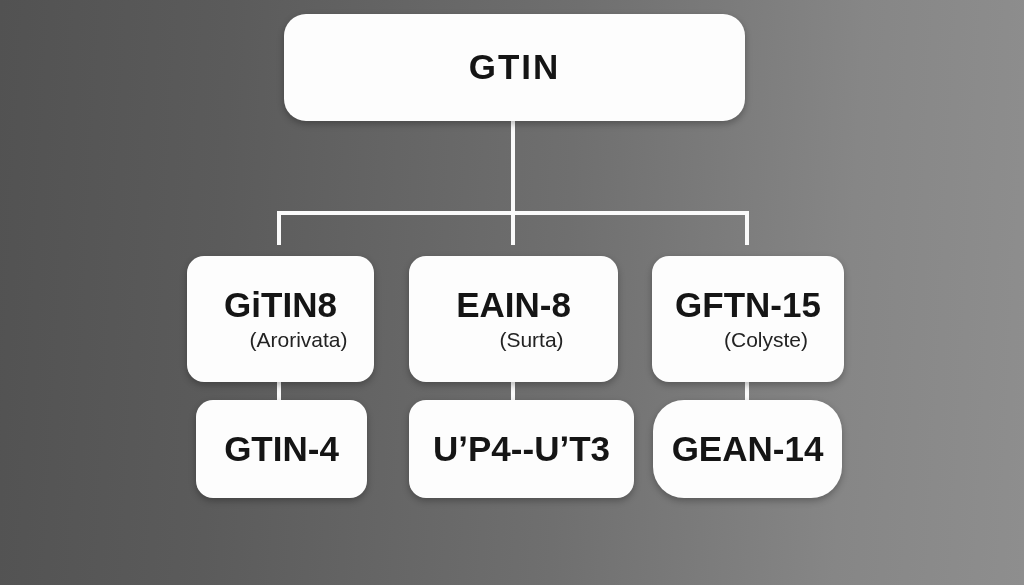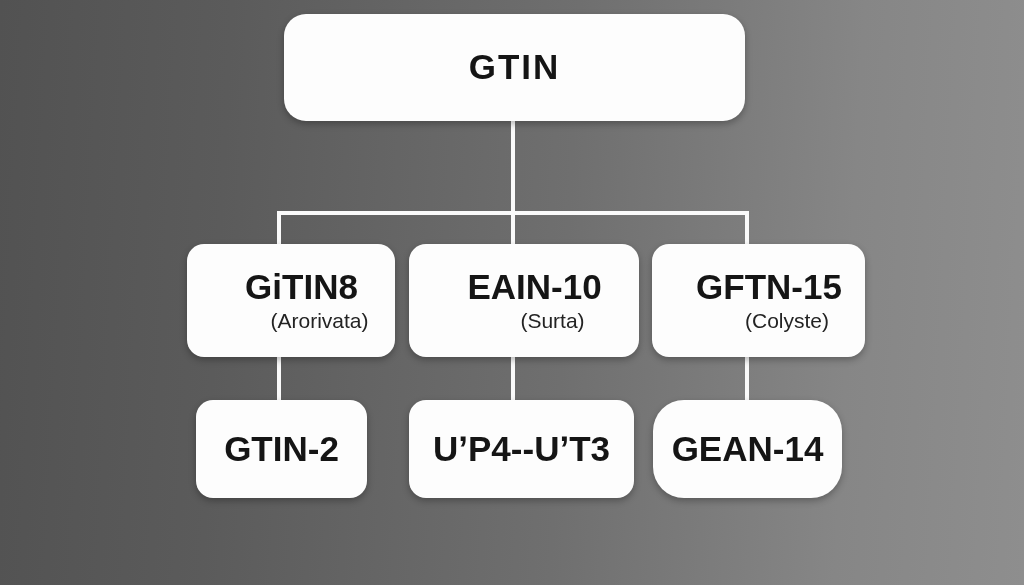--- a/index.html
+++ b/index.html
@@ -32,24 +32,23 @@
     width: 461px; height: 107px;
     border-radius: 22px;
   }
   .node-root .title {
     font-size: 58px;
     font-weight: 700;
     letter-spacing: 2px;
     color: #111;
   }
   .node-mid {
-    top: 244px;
-    height: 113px;
+    top: 256px;
+    height: 126px;
     border-radius: 17px;
-    padding-left: 21px;
   }
   .node-bottom {
     top: 400px;
     height: 98px;
     border-radius: 17px;
   }
   #node-mid-0 { left: 187px; width: 187px; }
   #node-mid-1 { left: 409px; width: 209px; }
   #node-mid-2 { left: 652px; width: 192px; }
   #node-bottom-0 { left: 196px; width: 171px; }
@@ -100,30 +99,30 @@
 
   <div class="node node-root">
     <div class="title">GTIN</div>
   </div>
 
   <div class="node node-mid" id="node-mid-0">
     <div class="title">GiTIN8</div>
     <div class="subtitle">(Arorivata)</div>
   </div>
   <div class="node node-mid" id="node-mid-1">
-    <div class="title">EAIN-10</div>
+    <div class="title">EAIN-8</div>
     <div class="subtitle">(Surta)</div>
   </div>
   <div class="node node-mid" id="node-mid-2">
     <div class="title">GFTN-15</div>
     <div class="subtitle">(Colyste)</div>
   </div>
 
   <div class="node node-bottom" id="node-bottom-0">
-    <div class="title">GTIN-2</div>
+    <div class="title">GTIN-4</div>
   </div>
   <div class="node node-bottom" id="node-bottom-1">
     <div class="title">UʼP4--UʼT3</div>
   </div>
   <div class="node node-bottom" id="node-bottom-2">
     <div class="title">GEAN-14</div>
   </div>
 
 </div>
 

